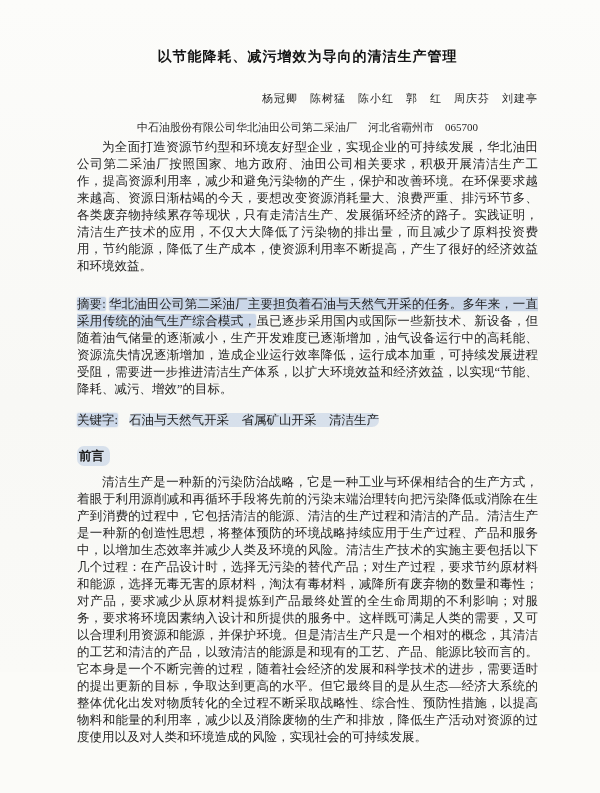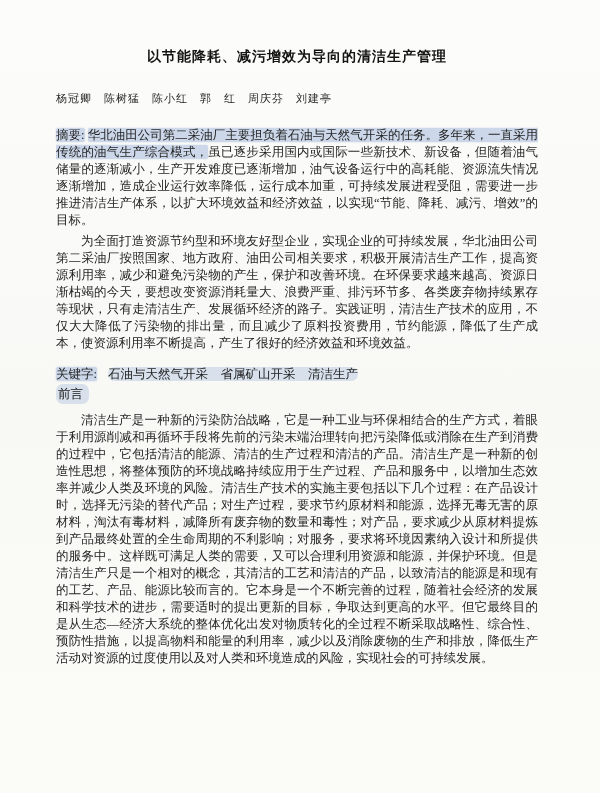--- a/index.html
+++ b/index.html
@@ -8,33 +8,33 @@
     width: 600px;
     height: 793px;
     background: #fbfbf8;
     overflow: hidden;
     font-family: "Liberation Serif", "DejaVu Serif", serif;
     color: #1e1e1e;
   }
   .page {
     width: 600px;
     height: 672px;
-    padding: 48px 62px 18px 56px;
+    padding: 48px 62px 18px 77px;
     background:
       linear-gradient(180deg, #fcfcfa 0%, #f8f8f5 60%, #fafaf7 100%);
   }
   .title {
     text-align: center;
     font-size: 14px;
     font-weight: bold;
     letter-spacing: 1px;
     color: #141414;
   }
   .authors {
-    text-align: left;
+    text-align: right;
     font-size: 11px;
     margin-top: 25px;
     letter-spacing: 1px;
     color: #262626;
   }
   .affiliation {
     text-align: center;
     font-size: 11px;
     margin-top: 14px;
     color: #262626;
@@ -48,23 +48,23 @@
   .indent { text-indent: 2em; }
   .abstract-first { margin-top: 21px; }
   .abstract-second { margin-top: 4px; }
   .keywords-line {
     margin-top: 14px;
     font-size: 12.5px;
     line-height: 17px;
   }
   .keywords-line .kw-text { margin-left: 8px; }
   .section-heading {
-    margin-top: 1px;
+    margin-top: 17px;
     font-size: 12.5px;
-    font-weight: normal;
+    font-weight: bold;
     color: #202020;
     line-height: 18px;
   }
   .section-heading.first { display: inline-block; padding: 1px 6px 1px 2px; }
   .section-body { margin-top: 8px; }
   .hl {
     background: rgba(128, 160, 210, 0.38);
     border-radius: 2px;
     box-shadow: 0 0 2px rgba(128, 160, 210, 0.35);
   }
@@ -75,27 +75,28 @@
 </style>
 </head>
 <body>
 
 <div class="page">
 
   <h1 class="title">以节能降耗、减污增效为导向的清洁生产管理</h1>
 
   <div class="authors">杨冠卿　陈树猛　陈小红　郭　红　周庆芬　刘建亭</div>
 
+  <div class="affiliation">中石油股份有限公司华北油田公司第二采油厂　河北省霸州市　065700</div>
+
+  <p class="para indent abstract-second">为全面打造资源节约型和环境友好型企业，实现企业的可持续发展，华北油田公司第二采油厂按照国家、地方政府、油田公司相关要求，积极开展清洁生产工作，提高资源利用率，减少和避免污染物的产生，保护和改善环境。在环保要求越来越高、资源日渐枯竭的今天，要想改变资源消耗量大、浪费严重、排污环节多、各类废弃物持续累存等现状，只有走清洁生产、发展循环经济的路子。实践证明，清洁生产技术的应用，不仅大大降低了污染物的排出量，而且减少了原料投资费用，节约能源，降低了生产成本，使资源利用率不断提高，产生了很好的经济效益和环境效益。</p>
 
   <p class="para abstract-first">
     <span class="hl">摘要:</span>
     <span class="hl">华北油田公司第二采油厂主要担负着石油与天然气开采的任务。多年来，一直采用传统的油气生产综合模式，</span><span>虽已逐步采用国内或国际一些新技术、新设备，但随着油气储量的逐渐减小，生产开发难度已逐渐增加，油气设备运行中的高耗能、资源流失情况逐渐增加，造成企业运行效率降低，运行成本加重，可持续发展进程受阻，需要进一步推进清洁生产体系，以扩大环境效益和经济效益，以实现“节能、降耗、减污、增效”的目标。</span>
   </p>
-
-  <p class="para indent abstract-second">为全面打造资源节约型和环境友好型企业，实现企业的可持续发展，华北油田公司第二采油厂按照国家、地方政府、油田公司相关要求，积极开展清洁生产工作，提高资源利用率，减少和避免污染物的产生，保护和改善环境。在环保要求越来越高、资源日渐枯竭的今天，要想改变资源消耗量大、浪费严重、排污环节多、各类废弃物持续累存等现状，只有走清洁生产、发展循环经济的路子。实践证明，清洁生产技术的应用，不仅大大降低了污染物的排出量，而且减少了原料投资费用，节约能源，降低了生产成本，使资源利用率不断提高，产生了很好的经济效益和环境效益。</p>
 
   <p class="keywords-line">
     <span class="hl">关键字:</span>
     <span class="hl-soft kw-text">石油与天然气开采　省属矿山开采　清洁生产</span>
   </p>
 
   <h2 class="section-heading first hl-soft">前言</h2>
 
 
 

